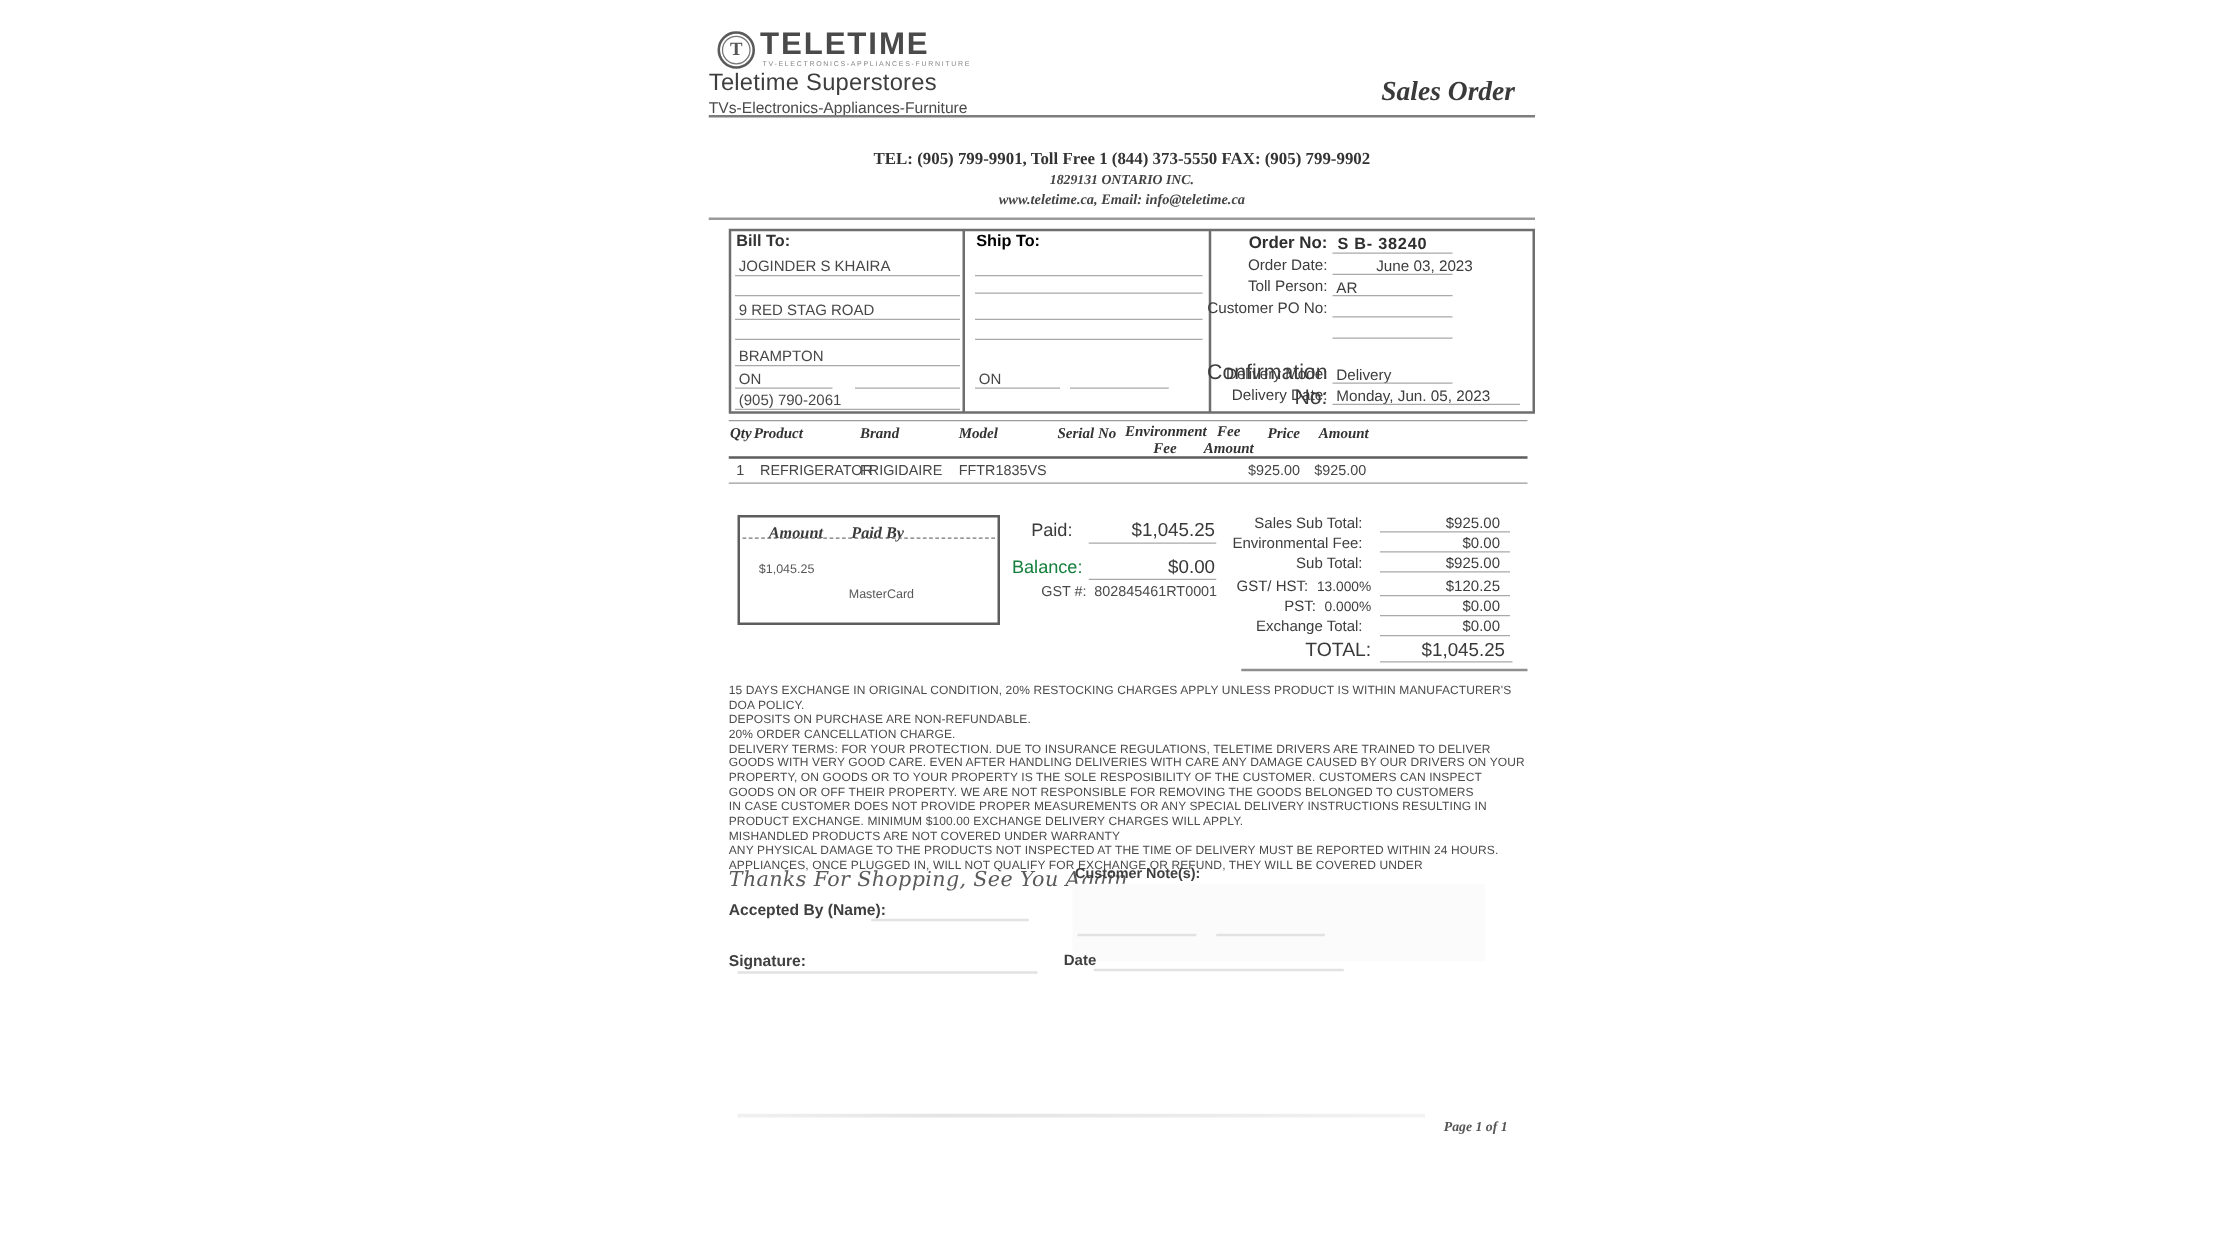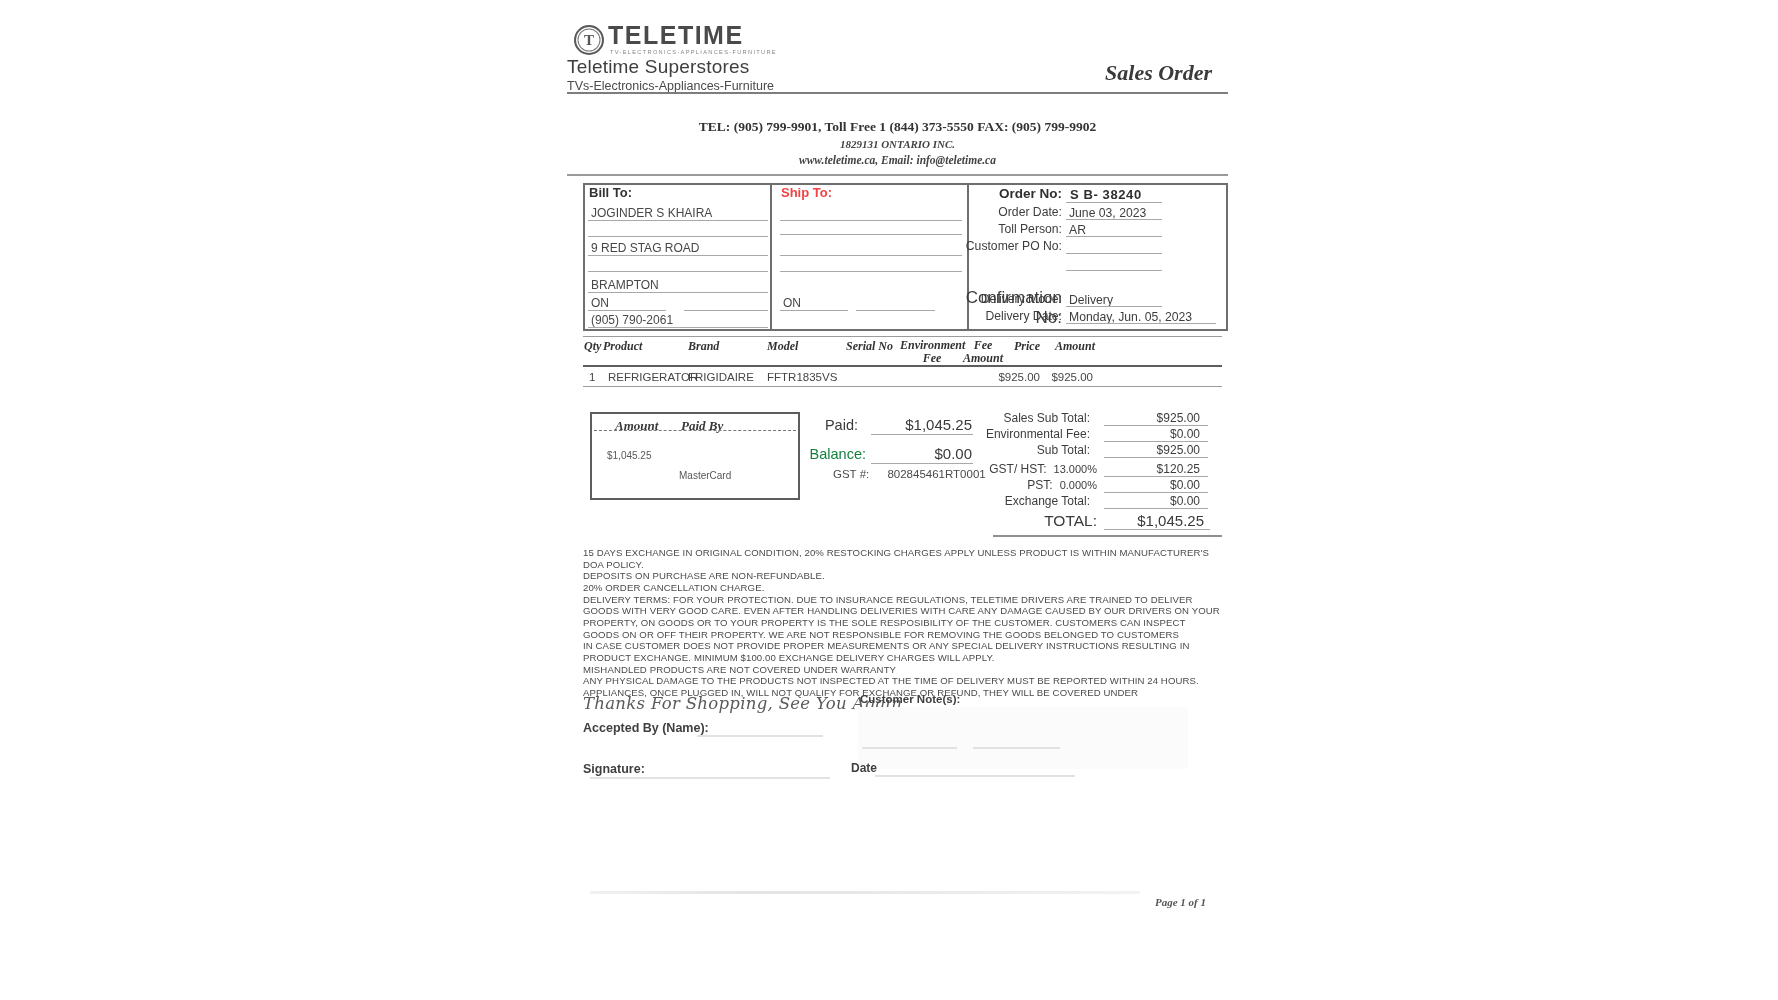--- a/index.html
+++ b/index.html
@@ -55,35 +55,35 @@
   <div class="ul" style="left:588px;top:242px;width:180px;height:13px;"></div>
   <div class="ul" style="left:588px;top:258px;width:180px;height:13px;"></div>
   <div class="abs" style="left:591px;top:278px;font-size:12px;color:#474747;">BRAMPTON</div>
   <div class="ul" style="left:588px;top:279px;width:180px;height:13px;"></div>
   <div class="abs" style="left:591px;top:296px;font-size:12px;color:#474747;">ON</div>
   <div class="ul" style="left:588px;top:297px;width:78px;height:13px;"></div>
   <div class="ul" style="left:684px;top:297px;width:84px;height:13px;"></div>
   <div class="abs" style="left:591px;top:313px;font-size:12px;color:#474747;">(905) 790-2061</div>
   <div class="ul" style="left:588px;top:314px;width:180px;height:13px;"></div>
 
-  <div class="abs b" style="left:781px;top:185px;font-size:13px;color:#ef4444;">Ship To:</div>
+  <div class="abs b" style="left:781px;top:185px;font-size:13px;color:#000000;">Ship To:</div>
   <div class="ul" style="left:780px;top:207px;width:182px;height:13px;"></div>
   <div class="ul" style="left:780px;top:221px;width:182px;height:13px;"></div>
   <div class="ul" style="left:780px;top:242px;width:182px;height:13px;"></div>
   <div class="ul" style="left:780px;top:258px;width:182px;height:13px;"></div>
   <div class="abs" style="left:783px;top:296px;font-size:12px;color:#474747;">ON</div>
   <div class="ul" style="left:780px;top:297px;width:68px;height:13px;"></div>
   <div class="ul" style="left:856px;top:297px;width:79px;height:13px;"></div>
 
   <div class="abs b rt" style="left:950px;top:186px;width:112px;font-size:13.5px;color:#2f2f2f;">Order No:</div>
   <div class="abs b" style="left:1070px;top:187px;font-size:13px;letter-spacing:.6px;color:#2f2f2f;">S B- 38240</div>
   <div class="ul" style="left:1066px;top:189px;width:96px;height:13px;"></div>
 
   <div class="abs rt" style="left:950px;top:205px;width:112px;font-size:12.2px;">Order Date:</div>
-  <div class="abs" style="left:1069px;top:206px;font-size:12.2px;">June 03, 2023</div>
+  <div class="abs" style="left:1101px;top:206px;font-size:12.2px;">June 03, 2023</div>
   <div class="ul" style="left:1066px;top:206px;width:96px;height:13px;"></div>
 
   <div class="abs rt" style="left:950px;top:222px;width:112px;font-size:12.2px;">Toll Person:</div>
   <div class="abs" style="left:1069px;top:223px;font-size:12.2px;">AR</div>
   <div class="ul" style="left:1066px;top:223px;width:96px;height:13px;"></div>
 
   <div class="abs rt" style="left:950px;top:239px;width:112px;font-size:12.2px;">Customer PO No:</div>
   <div class="ul" style="left:1066px;top:240px;width:96px;height:13px;"></div>
 
   <div class="abs rt" style="left:950px;top:256px;width:112px;font-size:17px;margin-top:32px;">Confirmation No:</div>
@@ -140,21 +140,21 @@
   <div class="abs rt" style="left:790px;top:417px;width:68px;font-size:14.5px;color:#3a3a3a;">Paid:</div>
   <div class="abs rt b" style="left:860px;top:416px;width:112px;font-size:15px;font-weight:400;color:#3a3a3a;">$1,045.25</div>
   <div class="ul" style="left:871px;top:419px;width:102px;height:15px;"></div>
 
   <div class="abs rt" style="left:790px;top:446px;width:76px;font-size:14.5px;color:#15803d;">Balance:</div>
   <div class="abs rt" style="left:860px;top:445px;width:112px;font-size:15px;color:#3a3a3a;">$0.00</div>
   <div class="ul" style="left:871px;top:448px;width:102px;height:15px;"></div>
 
   <div class="abs" style="left:833px;top:468px;font-size:11.5px;color:#4a4a4a;">
     <span>GST #:</span>
-    <span style="margin-left:15px;">802845461RT0001</span>
+    <span style="margin-left:3px;">802845461RT0001</span>
   </div>
 
   <div class="abs rt" style="left:960px;top:411px;width:137px;font-size:12px;">
     <span>Sales Sub Total:</span><span style="margin-left:7px;font-size:11px;"></span>
   </div>
   <div class="abs rt" style="left:1100px;top:411px;width:100px;font-size:12px;">$925.00</div>
   <div class="ul" style="left:1104px;top:412px;width:104px;height:13px;"></div>
 
   <div class="abs rt" style="left:960px;top:427px;width:137px;font-size:12px;">
     <span>Environmental Fee:</span><span style="margin-left:7px;font-size:11px;"></span>

